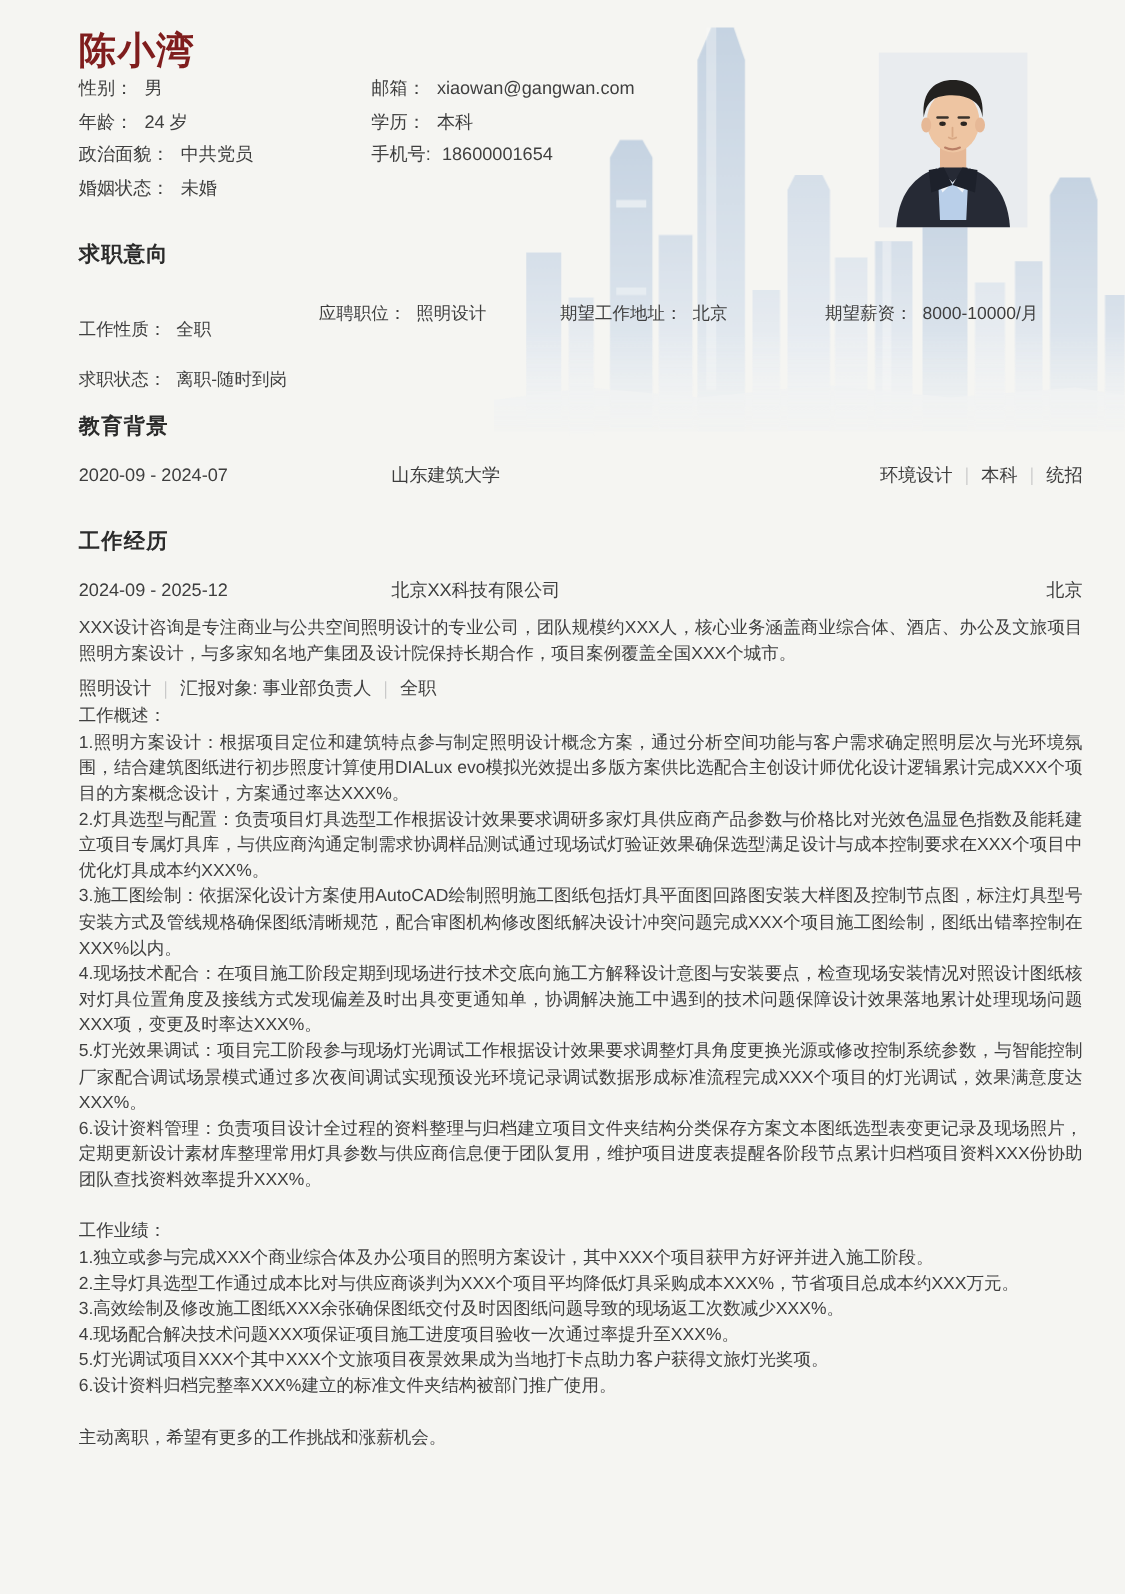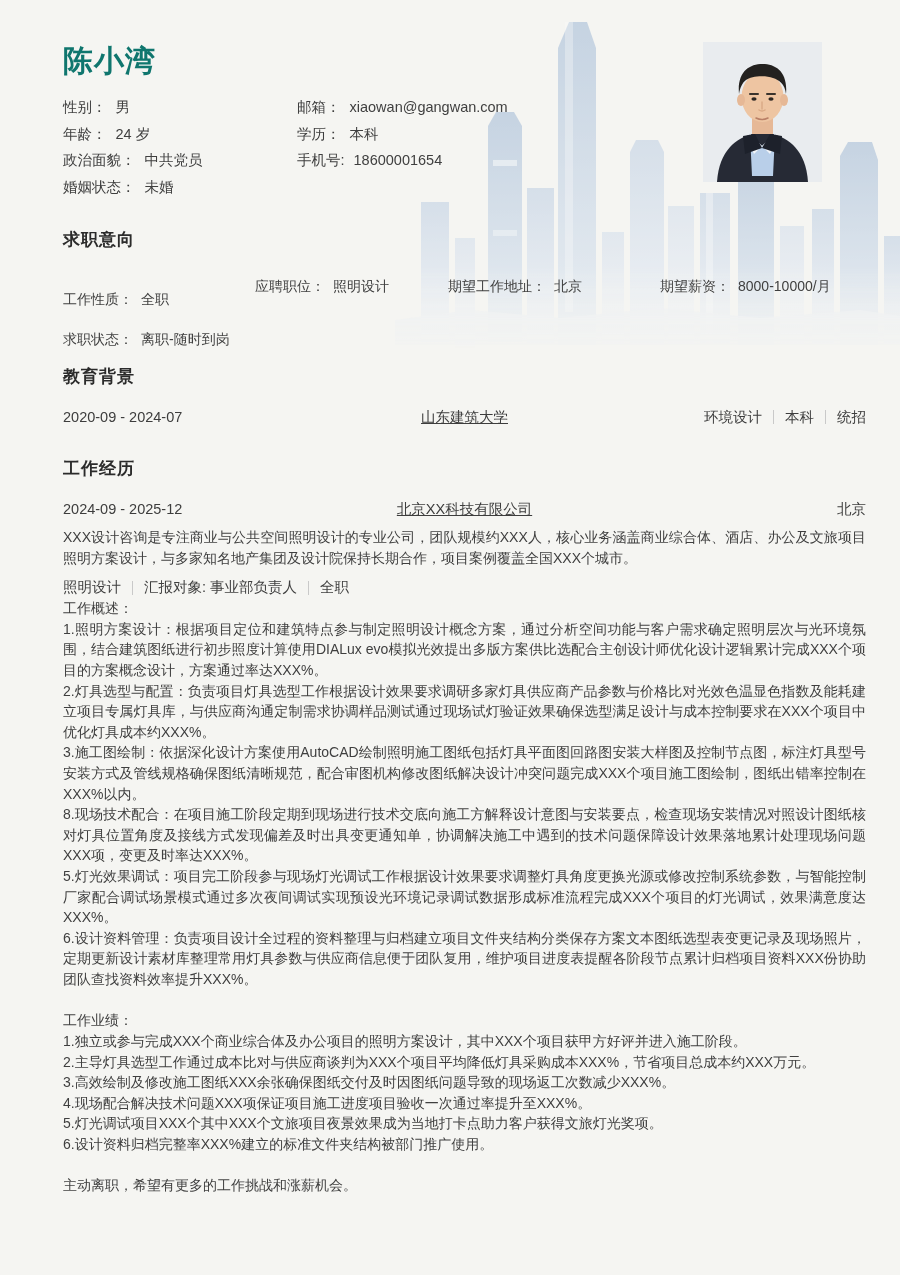--- a/index.html
+++ b/index.html
@@ -18,26 +18,25 @@
     position:absolute;top:0;left:0;width:900px;height:370px;
     z-index:0;pointer-events:none;
   }
   .content{
     position:relative;z-index:1;
     padding:0 34px 0 63px;
     box-sizing:border-box;width:900px;
     color:#3f3f3f;
   }
   .name{
-    margin:0;padding-top:44px;
-    font-size:30px;font-weight:700;color:#0f766e;
+    margin:0;padding-top:24px;
+    font-size:30px;font-weight:700;color:#7f1d1d;
     line-height:34px;letter-spacing:1px;
   }
   .info-grid{
-    margin-top:16px;
     display:grid;
     grid-template-columns:234px 1fr;
     width:620px;
     font-size:14.5px;
   }
   .info-item{line-height:26.5px;white-space:nowrap;}
   .info-item .val{margin-left:9px;}
   .photo{
     position:absolute;left:703px;top:42px;
     width:119px;height:140px;z-index:2;
@@ -56,21 +55,21 @@
   .intent-c2{width:193px;}
   .intent-c3{width:212px;}
   .intent-status{margin-top:20px;font-size:14px;line-height:20px;}
   .intent-status .val{margin-left:8px;}
   .sec-edu .sec-title{margin-top:16px;}
   .meta-row{
     display:flex;align-items:center;margin-top:18px;
     font-size:14.5px;line-height:20px;color:#3d3d3d;
   }
   .meta-left{width:250px;white-space:nowrap;}
-  .meta-center{flex:1;text-align:center;white-space:nowrap;text-decoration:underline;}
+  .meta-center{flex:1;white-space:nowrap;}
   .meta-right{width:250px;text-align:right;white-space:nowrap;display:flex;justify-content:flex-end;align-items:center;}
   .vsep{
     display:inline-block;width:0;height:14px;
     border-left:1px solid #c9c9c9;margin:0 11px;vertical-align:-2px;
   }
   .para{
     margin:8px 0 0 0;font-size:14px;line-height:20.6px;
     text-align:justify;color:#3f3f3f;
   }
   .sec-work .sec-title{margin-top:30px;}
@@ -220,21 +219,21 @@
           <span>汇报对象: 事业部负责人</span>
           <span class="vsep"></span>
           <span>全职</span>
       </div>
 
       <div class="block">
         <div class="line">工作概述：</div>
         <div class="line">1.照明方案设计：根据项目定位和建筑特点参与制定照明设计概念方案，通过分析空间功能与客户需求确定照明层次与光环境氛围，结合建筑图纸进行初步照度计算使用DIALux evo模拟光效提出多版方案供比选配合主创设计师优化设计逻辑累计完成XXX个项目的方案概念设计，方案通过率达XXX%。</div>
         <div class="line">2.灯具选型与配置：负责项目灯具选型工作根据设计效果要求调研多家灯具供应商产品参数与价格比对光效色温显色指数及能耗建立项目专属灯具库，与供应商沟通定制需求协调样品测试通过现场试灯验证效果确保选型满足设计与成本控制要求在XXX个项目中优化灯具成本约XXX%。</div>
         <div class="line">3.施工图绘制：依据深化设计方案使用AutoCAD绘制照明施工图纸包括灯具平面图回路图安装大样图及控制节点图，标注灯具型号安装方式及管线规格确保图纸清晰规范，配合审图机构修改图纸解决设计冲突问题完成XXX个项目施工图绘制，图纸出错率控制在XXX%以内。</div>
-        <div class="line">8.现场技术配合：在项目施工阶段定期到现场进行技术交底向施工方解释设计意图与安装要点，检查现场安装情况对照设计图纸核对灯具位置角度及接线方式发现偏差及时出具变更通知单，协调解决施工中遇到的技术问题保障设计效果落地累计处理现场问题XXX项，变更及时率达XXX%。</div>
+        <div class="line">4.现场技术配合：在项目施工阶段定期到现场进行技术交底向施工方解释设计意图与安装要点，检查现场安装情况对照设计图纸核对灯具位置角度及接线方式发现偏差及时出具变更通知单，协调解决施工中遇到的技术问题保障设计效果落地累计处理现场问题XXX项，变更及时率达XXX%。</div>
         <div class="line">5.灯光效果调试：项目完工阶段参与现场灯光调试工作根据设计效果要求调整灯具角度更换光源或修改控制系统参数，与智能控制厂家配合调试场景模式通过多次夜间调试实现预设光环境记录调试数据形成标准流程完成XXX个项目的灯光调试，效果满意度达XXX%。</div>
         <div class="line">6.设计资料管理：负责项目设计全过程的资料整理与归档建立项目文件夹结构分类保存方案文本图纸选型表变更记录及现场照片，定期更新设计素材库整理常用灯具参数与供应商信息便于团队复用，维护项目进度表提醒各阶段节点累计归档项目资料XXX份协助团队查找资料效率提升XXX%。</div>
       </div>
 
       <div class="block block-gap">
         <div class="line">工作业绩：</div>
         <div class="line">1.独立或参与完成XXX个商业综合体及办公项目的照明方案设计，其中XXX个项目获甲方好评并进入施工阶段。</div>
         <div class="line">2.主导灯具选型工作通过成本比对与供应商谈判为XXX个项目平均降低灯具采购成本XXX%，节省项目总成本约XXX万元。</div>
         <div class="line">3.高效绘制及修改施工图纸XXX余张确保图纸交付及时因图纸问题导致的现场返工次数减少XXX%。</div>
         <div class="line">4.现场配合解决技术问题XXX项保证项目施工进度项目验收一次通过率提升至XXX%。</div>

